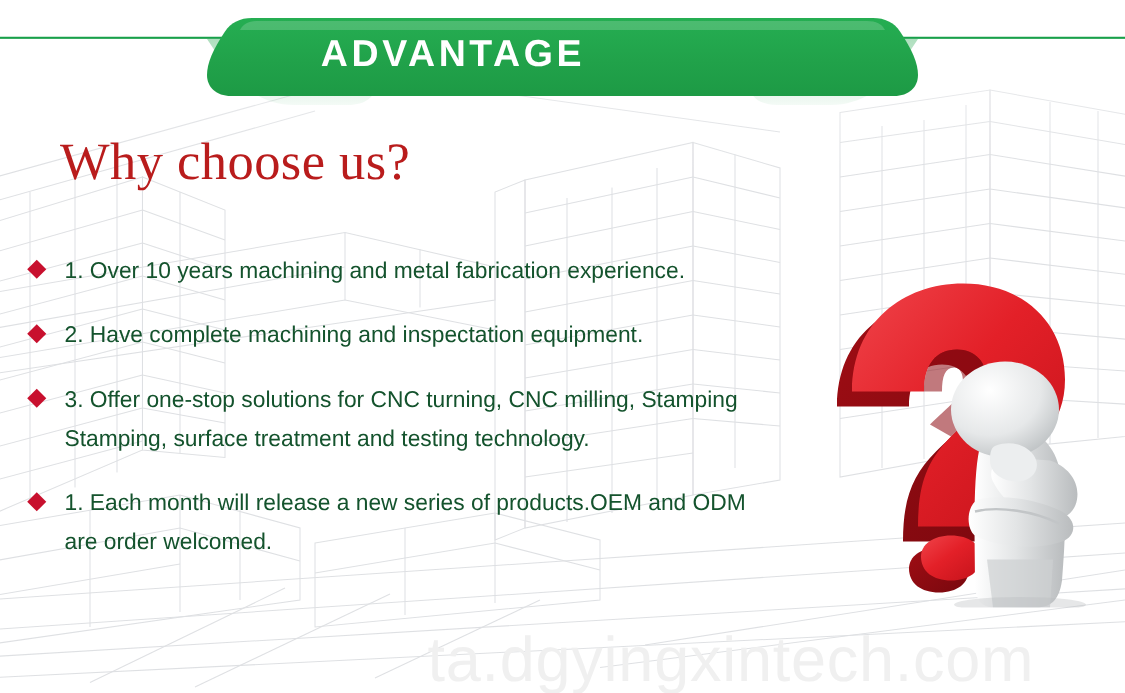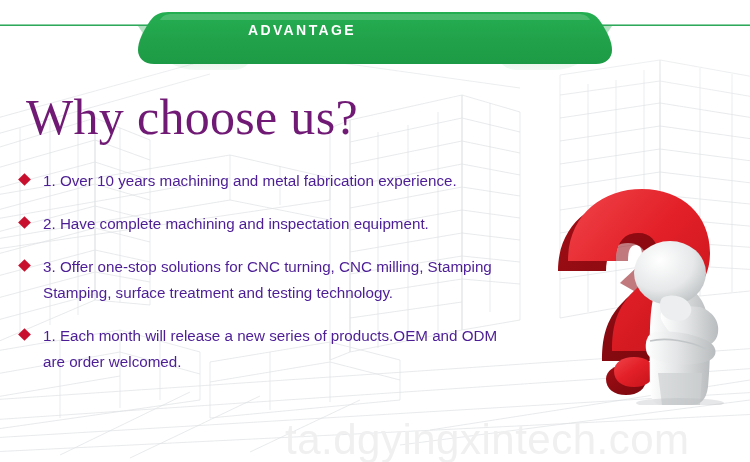--- a/index.html
+++ b/index.html
@@ -39,37 +39,37 @@
     height: 80px;
     z-index: 2;
   }
 
   #banner-title {
     position: absolute;
     left: 0;
     top: 22px;
     width: 604px;
     text-align: center;
-    font-size: 14px;
+    font-size: 25px;
     font-weight: bold;
     letter-spacing: 2.4px;
     color: #ffffff;
     z-index: 3;
     font-family: "Liberation Sans", sans-serif;
   }
 
   
   #page-title {
     position: absolute;
-    left: 26px;
+    left: 40px;
     top: 88px;
     font-family: "Liberation Serif", "DejaVu Serif", serif;
-    font-size: 50px;
+    font-size: 35px;
     font-weight: normal;
-    color: #701a75;
+    color: #b91c1c;
     letter-spacing: 0.3px;
     z-index: 4;
     white-space: nowrap;
   }
 
   
   #advantage-list {
     position: absolute;
     left: 18px;
     top: 168px;
@@ -77,21 +77,21 @@
     z-index: 4;
     list-style: none;
   }
 
   .list-item {
     position: relative;
     padding-left: 25px;
     margin-bottom: 17px;
     font-size: 15.2px;
     line-height: 26px;
-    color: #4c1d95;
+    color: #14532d;
     font-family: "Liberation Sans", sans-serif;
   }
 
   .diamond-icon {
     position: absolute;
     left: 2px;
     top: 7px;
     width: 9px;
     height: 9px;
     background: #c8102e;

